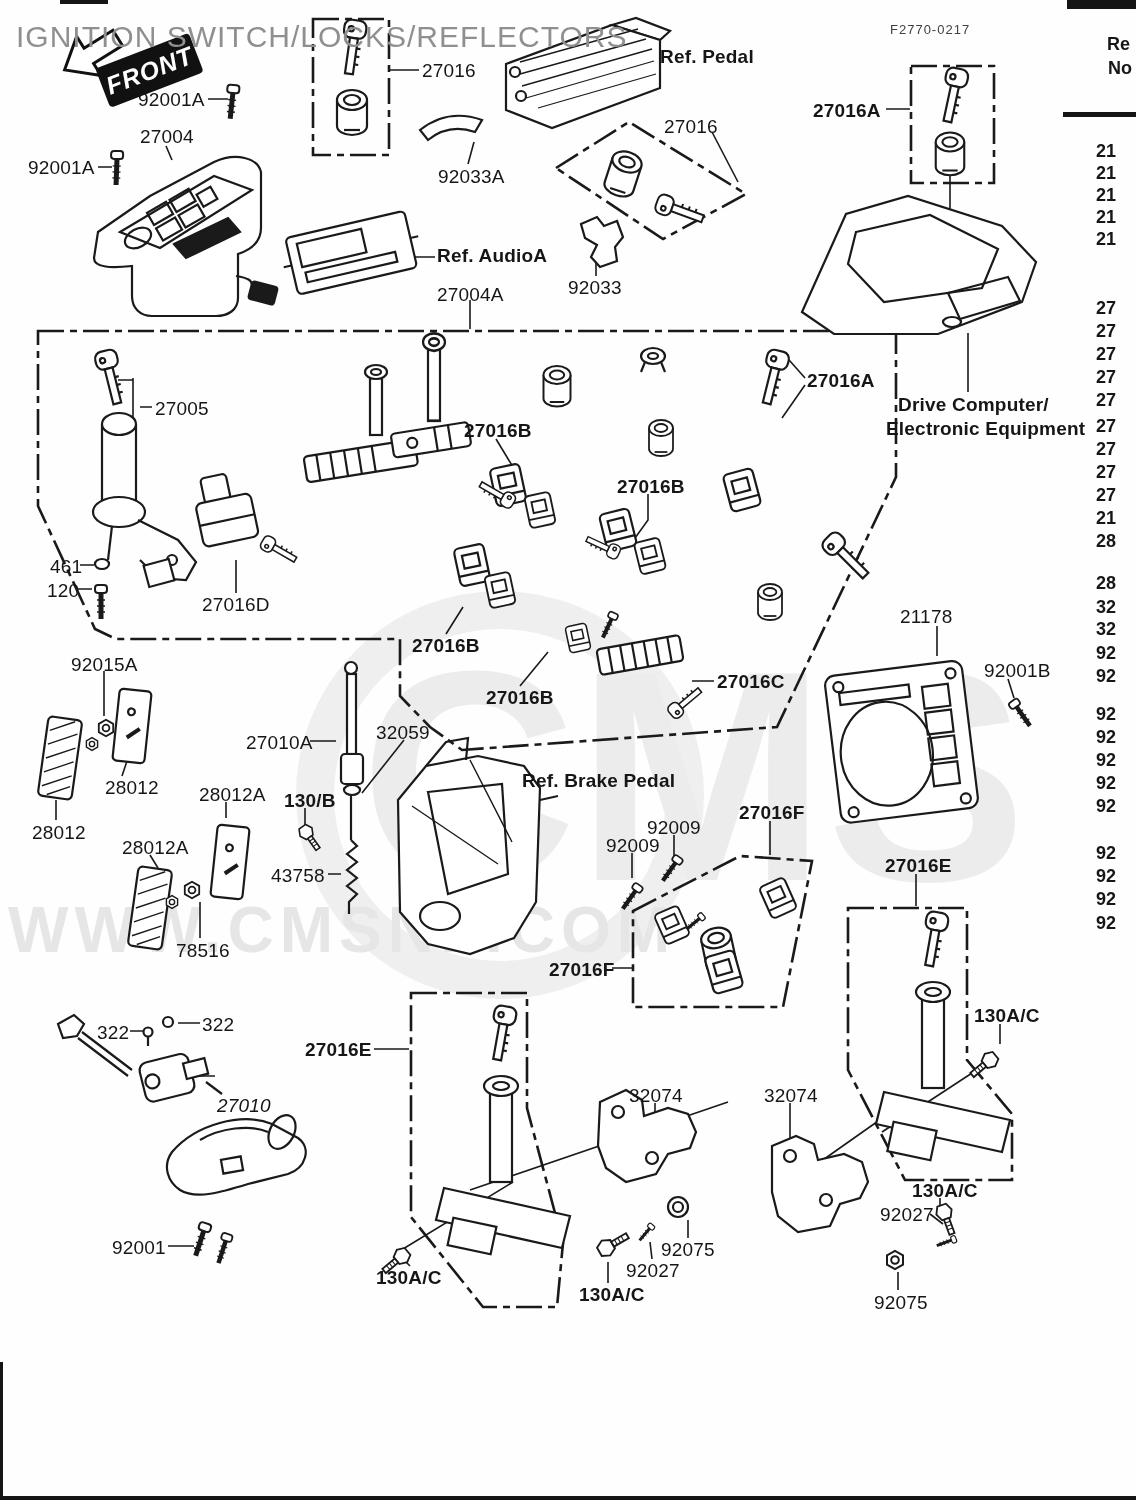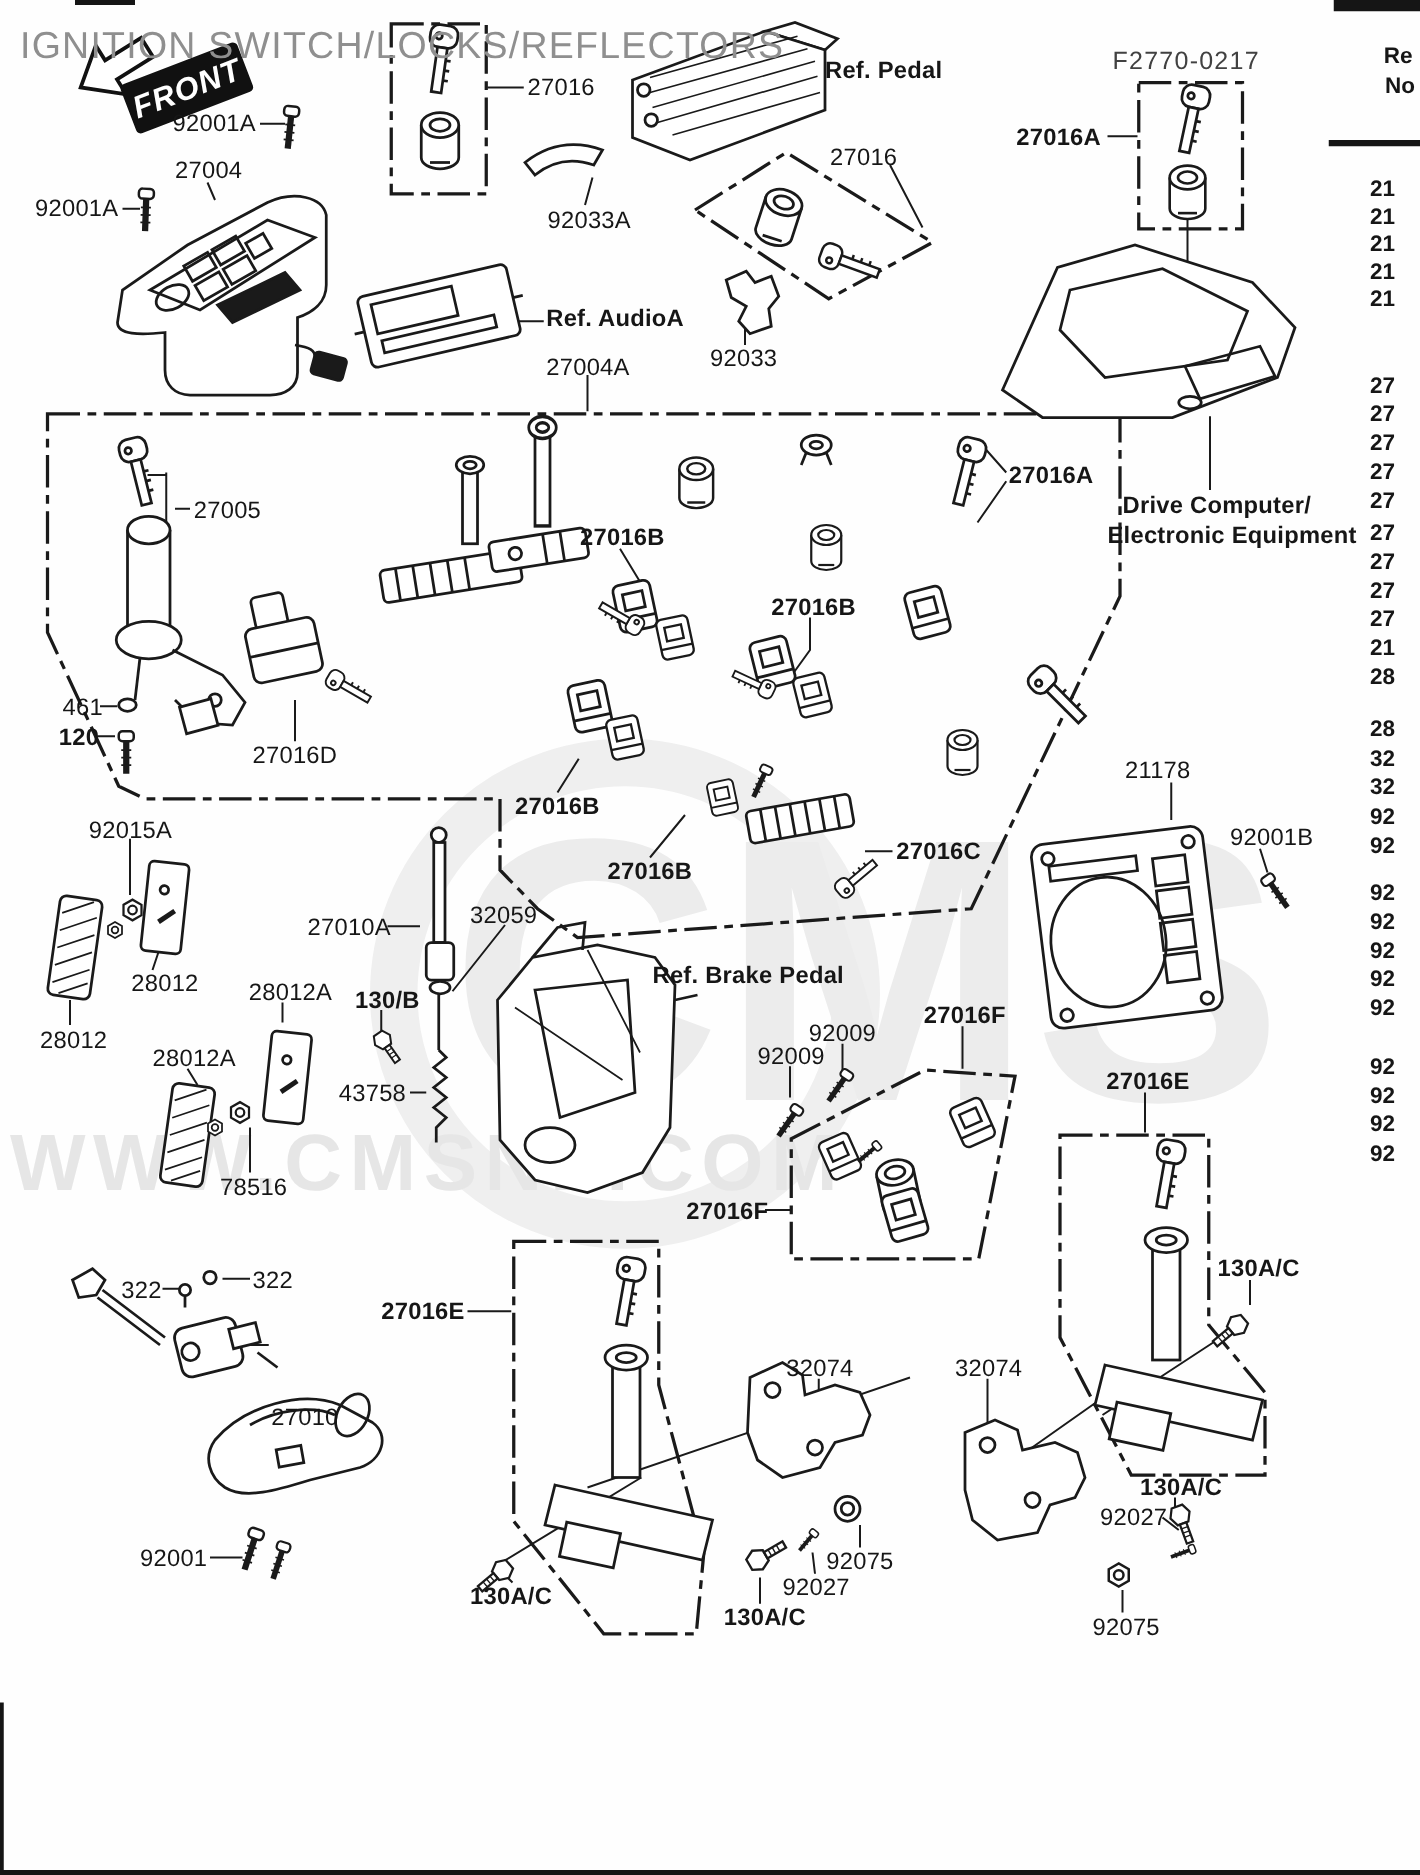--- a/index.html
+++ b/index.html
@@ -1,21 +1,21 @@
 <!DOCTYPE html>
 <html><head>
 <meta charset="utf-8">
 <style>
   html,body{margin:0;padding:0;background:#fff;}
   .page{position:relative;width:1136px;height:1500px;background:#fefefe;overflow:hidden;
         font-family:"Liberation Sans",sans-serif;color:#161616;}
   .layer{position:absolute;left:0;top:0;width:1136px;height:1500px;}
   .title{position:absolute;left:16px;top:20px;font-size:30px;letter-spacing:1px;
          color:#8f8f8f;white-space:nowrap;}
-  .diagcode{position:absolute;left:890px;top:22px;font-size:20px;color:#414141;letter-spacing:1px;margin-top:16px;}
+  .diagcode{position:absolute;left:890px;top:22px;font-size:13px;color:#414141;letter-spacing:1px;}
   .plabel{position:absolute;font-size:19px;white-space:nowrap;letter-spacing:.2px;color:#161616;}
   .plabel.b{font-weight:bold;}
   .refrow{position:absolute;left:1096px;font-size:18px;font-weight:bold;color:#161616;white-space:nowrap;}
   .refhead{position:absolute;font-size:18px;font-weight:bold;color:#161616;}
   .bar{position:absolute;background:#151515;}
   .footer{position:absolute;left:0;right:0;top:1442px;text-align:center;font-size:41px;
           color:#c40e0e;white-space:nowrap;}
   svg{display:block;}
   .art{position:absolute;left:0;top:0;}
   .wm{position:absolute;left:0;top:0;}
@@ -373,21 +373,21 @@
       <div class="plabel" style="left: 437px; top: 284px;">27004A</div>
       <div class="plabel" style="left: 568px; top: 277px;">92033</div>
       <div class="plabel b" style="left: 813px; top: 100px;">27016A</div>
       <div class="plabel b" style="left: 898px; top: 394px;">Drive Computer/</div>
       <div class="plabel b" style="left: 886px; top: 418px;">Electronic Equipment</div>
       <div class="plabel" style="left: 155px; top: 398px;">27005</div>
       <div class="plabel b" style="left: 464px; top: 420px;">27016B</div>
       <div class="plabel b" style="left: 617px; top: 476px;">27016B</div>
       <div class="plabel b" style="left: 807px; top: 370px;">27016A</div>
       <div class="plabel" style="left: 50px; top: 556px;">461</div>
-      <div class="plabel" style="left: 47px; top: 580px; font-weight: bold;">120</div>
+      <div class="plabel" style="left: 47px; top: 580px;">120</div>
       <div class="plabel" style="left: 202px; top: 594px;">27016D</div>
       <div class="plabel b" style="left: 412px; top: 635px;">27016B</div>
       <div class="plabel b" style="left: 486px; top: 687px;">27016B</div>
       <div class="plabel b" style="left: 717px; top: 671px;">27016C</div>
       <div class="plabel" style="left: 900px; top: 606px;">21178</div>
       <div class="plabel" style="left: 984px; top: 660px;">92001B</div>
       <div class="plabel" style="left: 71px; top: 654px;">92015A</div>
       <div class="plabel" style="left: 105px; top: 777px;">28012</div>
       <div class="plabel" style="left: 32px; top: 822px;">28012</div>
       <div class="plabel" style="left: 199px; top: 784px;">28012A</div>
@@ -400,21 +400,21 @@
       <div class="plabel b" style="left: 522px; top: 770px;">Ref. Brake Pedal</div>
       <div class="plabel" style="left: 647px; top: 817px;">92009</div>
       <div class="plabel" style="left: 606px; top: 835px;">92009</div>
       <div class="plabel b" style="left: 739px; top: 802px;">27016F</div>
       <div class="plabel b" style="left: 549px; top: 959px;">27016F</div>
       <div class="plabel b" style="left: 885px; top: 855px;">27016E</div>
       <div class="plabel b" style="left: 974px; top: 1005px;">130A/C</div>
       <div class="plabel b" style="left: 305px; top: 1039px;">27016E</div>
       <div class="plabel" style="left: 97px; top: 1022px;">322</div>
       <div class="plabel" style="left: 202px; top: 1014px;">322</div>
-      <div class="plabel" style="left: 217px; top: 1124px;">27010</div>
+      <div class="plabel" style="left: 217px; top: 1095px; font-style: italic;">27010</div>
       <div class="plabel" style="left: 112px; top: 1237px;">92001</div>
       <div class="plabel b" style="left: 376px; top: 1267px;">130A/C</div>
       <div class="plabel" style="left: 629px; top: 1085px;">32074</div>
       <div class="plabel" style="left: 764px; top: 1085px;">32074</div>
       <div class="plabel" style="left: 661px; top: 1239px;">92075</div>
       <div class="plabel" style="left: 626px; top: 1260px;">92027</div>
       <div class="plabel b" style="left: 579px; top: 1284px;">130A/C</div>
       <div class="plabel b" style="left: 912px; top: 1180px;">130A/C</div>
       <div class="plabel" style="left: 880px; top: 1204px;">92027</div>
       <div class="plabel" style="left: 874px; top: 1292px;">92075</div>

